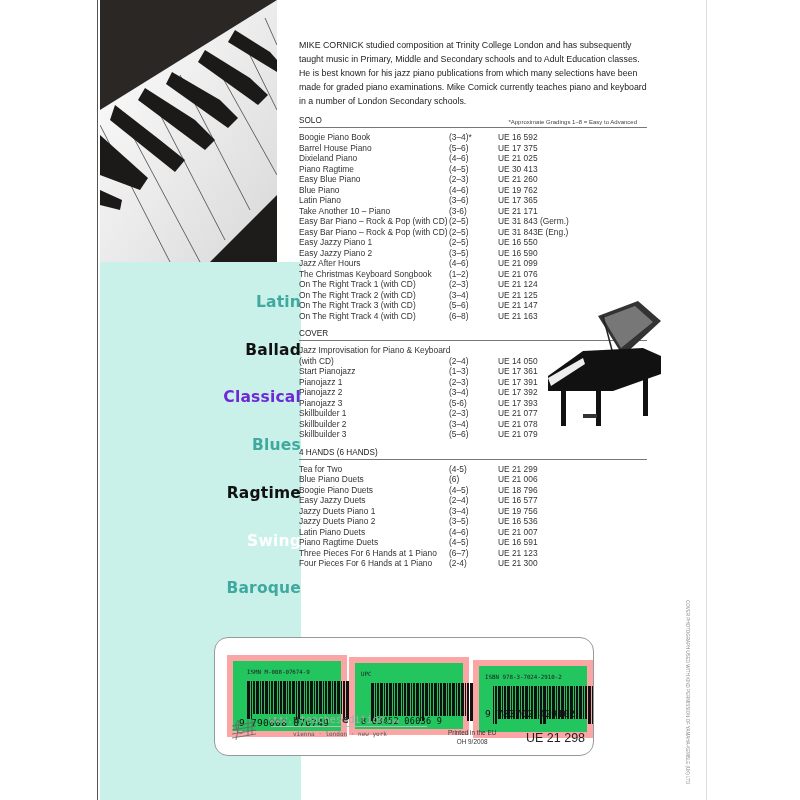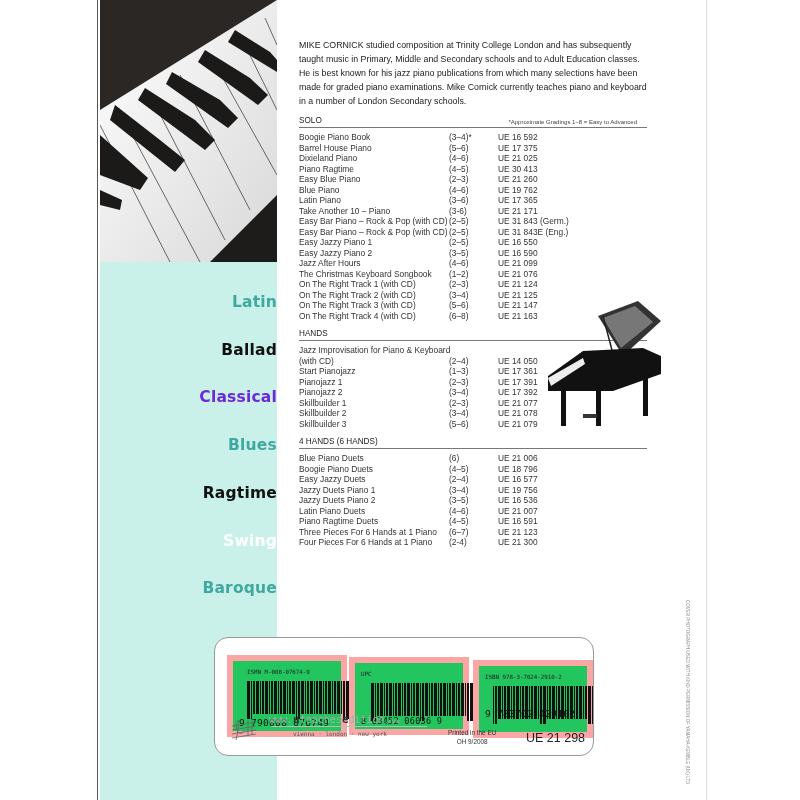--- a/index.html
+++ b/index.html
@@ -11,20 +11,21 @@
     position: absolute; left: 97px; top: 0; width: 608px; height: 800px;
     background: #ffffff; border-left: 1px solid #555; border-right: 1px solid #ddd;
   }
   .photo {
     position: absolute; left: 100px; top: 0; width: 177px; height: 262px;
     background: #2a2624; overflow: hidden;
   }
   .sidebar {
     position: absolute; left: 100px; top: 262px; width: 177px; height: 538px;
     background: #c9f1ea;
+    padding-left: 24px;
   }
   .genre {
     position: absolute; right: 0; font-weight: bold; font-size: 15.5px; letter-spacing: 0.2px;
     font-family: "DejaVu Sans", sans-serif; text-align: right; white-space: nowrap;
   }
   .content { position: absolute; left: 299px; top: 38px; width: 350px; }
   .bio { font-size: 8.8px; line-height: 14px; color: #222; margin: 0; }
   .further { font-family: "DejaVu Sans", sans-serif; font-weight: bold; font-size: 10.5px; margin-top: 9px; color: #111; }
   .section-head {
     display: flex; justify-content: space-between; align-items: flex-end;
@@ -203,21 +204,21 @@
         <span class="c">UE 21 147</span>
       </div>
       <div class="row">
         <span class="t">On The Right Track 4 (with CD)</span>
         <span class="g">(6–8)</span>
         <span class="c">UE 21 163</span>
       </div>
     </div>
 
   <div class="section-head">
-    <span>HANDS</span>
+    <span>COVER</span>
   </div>
   <div class="rows">
     <div class="row multi">
       <span class="t">Jazz Improvisation for Piano &amp; Keyboard</span>
     </div>
     <div id="tutors-rows">
         <div class="row">
           <span class="t">(with CD)</span>
           <span class="g">(2–4)</span>
           <span class="c">UE 14 050</span>
@@ -231,20 +232,25 @@
           <span class="t">Pianojazz 1</span>
           <span class="g">(2–3)</span>
           <span class="c">UE 17 391</span>
         </div>
         <div class="row">
           <span class="t">Pianojazz 2</span>
           <span class="g">(3–4)</span>
           <span class="c">UE 17 392</span>
         </div>
         <div class="row">
+          <span class="t">Pianojazz 3</span>
+          <span class="g">(5-6)</span>
+          <span class="c">UE 17 393</span>
+        </div>
+        <div class="row">
           <span class="t">Skillbuilder 1</span>
           <span class="g">(2–3)</span>
           <span class="c">UE 21 077</span>
         </div>
         <div class="row">
           <span class="t">Skillbuilder 2</span>
           <span class="g">(3–4)</span>
           <span class="c">UE 21 078</span>
         </div>
         <div class="row">
@@ -252,20 +258,25 @@
           <span class="g">(5–6)</span>
           <span class="c">UE 21 079</span>
         </div>
       </div>
   </div>
 
   <div class="section-head">
     <span>4 HANDS (6 HANDS)</span>
   </div>
   <div class="rows" id="hands-rows">
+      <div class="row">
+        <span class="t">Tea for Two</span>
+        <span class="g">(4-5)</span>
+        <span class="c">UE 21 299</span>
+      </div>
       <div class="row">
         <span class="t">Blue Piano Duets</span>
         <span class="g">(6)</span>
         <span class="c">UE 21 006</span>
       </div>
       <div class="row">
         <span class="t">Boogie Piano Duets</span>
         <span class="g">(4–5)</span>
         <span class="c">UE 18 796</span>
       </div>

